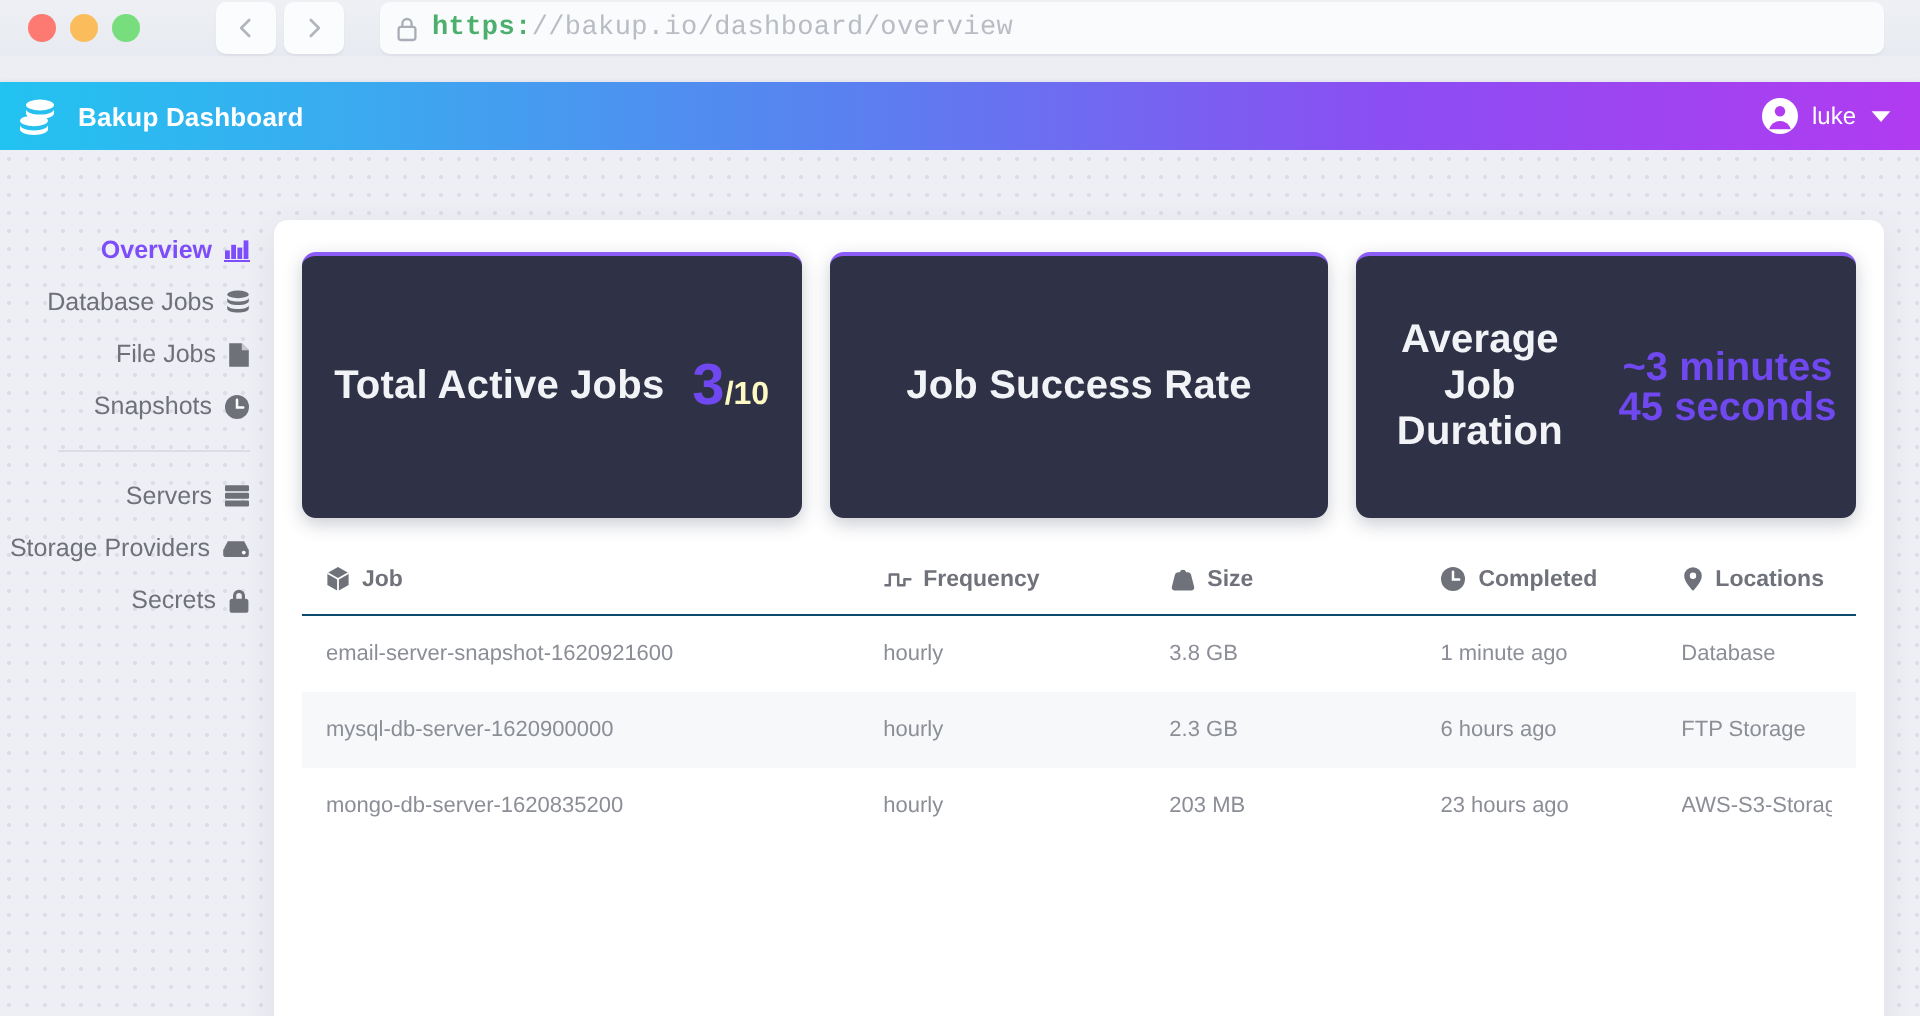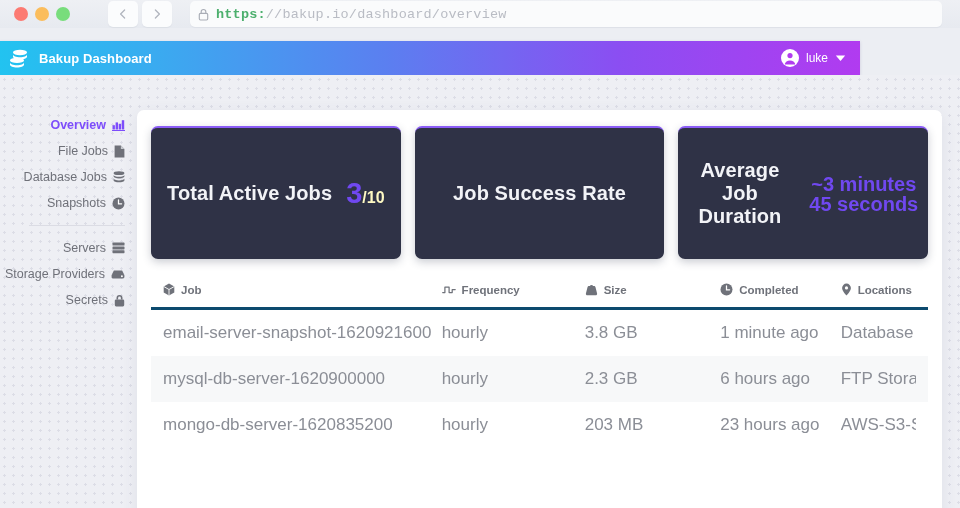--- a/index.html
+++ b/index.html
@@ -46,21 +46,21 @@
   .url-text {
     font-family: "Liberation Mono", monospace;
     font-size: 13.5px; letter-spacing: .2px;
     white-space: nowrap; overflow: hidden;
   }
   .url-scheme { color: #4caf6d; font-weight: 700; }
   .url-rest   { color: #b9bcc4; }
 
   
   .app-header {
-    position: absolute; left: 0; top: 41px; width: 860px; height: 34px;
+    position: absolute; left: 0; top: 41px; width: 960px; height: 34px;
     background: linear-gradient(90deg, #22c3f0 0%, #3aabf0 18%, #5b7ff0 45%, #8b4ef2 72%, #b13bf0 100%);
     display: flex; align-items: center; justify-content: space-between;
     padding: 0 14px 0 6px;
     box-shadow: 0 1px 3px rgba(60,40,120,.18);
   }
   .brand { display: flex; align-items: center; gap: 7px; }
   .brand-name {
     color: #fff; font-size: 13px; font-weight: 700; letter-spacing: .1px;
   }
   .user-area { display: flex; align-items: center; gap: 7px; }
@@ -121,30 +121,30 @@
     line-height: 1;
   }
   .card-value.small { font-size: 20px; }
   .card-value .sub { font-size: 16px; color: #fef9c3; font-weight: 700; }
 
   
   .table { margin-top: 24px; width: 100%; }
   .thead {
     display: flex; 
     padding: 0 12px 11px 12px;
-    border-bottom: 3px solid #0c4a6e;
+    border-bottom: 1px solid #0c4a6e;
   }
   .th {
     display: flex; align-items: center; gap: 6px;
     font-size: 11.5px; font-weight: 700; color: #6f727a;
   }
   .trow {
     display: flex; align-items: center;
     padding: 13px 12px;
-    font-size: 17px; color: #8b8e96; justify-content: center;
+    font-size: 11px; color: #8b8e96;
   }
   .trow:nth-child(odd) { background: #f7f8f9; }
   .td { overflow: hidden; white-space: nowrap; }
 
   .col-job  { width: 37%; }
   .col-freq { width: 19%; }
   .col-size { width: 18%; }
   .col-comp { width: 16%; }
   .col-loc  { width: 10%; }
 
@@ -216,36 +216,36 @@
           <rect x="0.5" y="6.2" width="2.4" height="4.3" fill="#7d4dfb"></rect>
           <rect x="3.6" y="3.4" width="2.4" height="7.1" fill="#7d4dfb"></rect>
           <rect x="6.7" y="4.8" width="2.4" height="5.7" fill="#7d4dfb"></rect>
           <rect x="9.8" y="1.2" width="2.4" height="9.3" fill="#7d4dfb"></rect>
           <rect x="0" y="11" width="13" height="1" fill="#7d4dfb"></rect>
         </svg>
       </span>
     </div>
 
     <div class="side-item">
-      <span class="side-label">File Jobs</span>
-      <span class="side-icon">
-        <svg width="11" height="13" viewBox="0 0 11 13">
-          <path d="M0.6 0.6h6.3l3.5 3.5v8.3H0.6z" fill="#6f7179"></path>
-          <path d="M6.9 0.6l3.5 3.5H6.9z" fill="#c8cad0"></path>
-        </svg>
-      </span>
-    </div>
-
-    <div class="side-item">
       <span class="side-label">Database Jobs</span>
       <span class="side-icon">
         <svg width="12" height="13" viewBox="0 0 12 13">
           <ellipse cx="6" cy="2.2" rx="5.4" ry="1.9" fill="#6f7179"></ellipse>
           <path d="M0.6 3.9c0 1.05 2.42 1.9 5.4 1.9s5.4-.85 5.4-1.9v1.7c0 1.05-2.42 1.9-5.4 1.9s-5.4-.85-5.4-1.9z" fill="#6f7179"></path>
           <path d="M0.6 7.6c0 1.05 2.42 1.9 5.4 1.9s5.4-.85 5.4-1.9v1.8c0 1.05-2.42 1.9-5.4 1.9s-5.4-.85-5.4-1.9z" fill="#6f7179"></path>
+        </svg>
+      </span>
+    </div>
+
+    <div class="side-item">
+      <span class="side-label">File Jobs</span>
+      <span class="side-icon">
+        <svg width="11" height="13" viewBox="0 0 11 13">
+          <path d="M0.6 0.6h6.3l3.5 3.5v8.3H0.6z" fill="#6f7179"></path>
+          <path d="M6.9 0.6l3.5 3.5H6.9z" fill="#c8cad0"></path>
         </svg>
       </span>
     </div>
 
     <div class="side-item">
       <span class="side-label">Snapshots</span>
       <span class="side-icon">
         <svg width="13" height="13" viewBox="0 0 13 13">
           <circle cx="6.5" cy="6.5" r="6" fill="#6f7179"></circle>
           <path d="M6.5 2.9v3.9h3.1" fill="none" stroke="#ffffff" stroke-width="1.25" stroke-linecap="round"></path>

